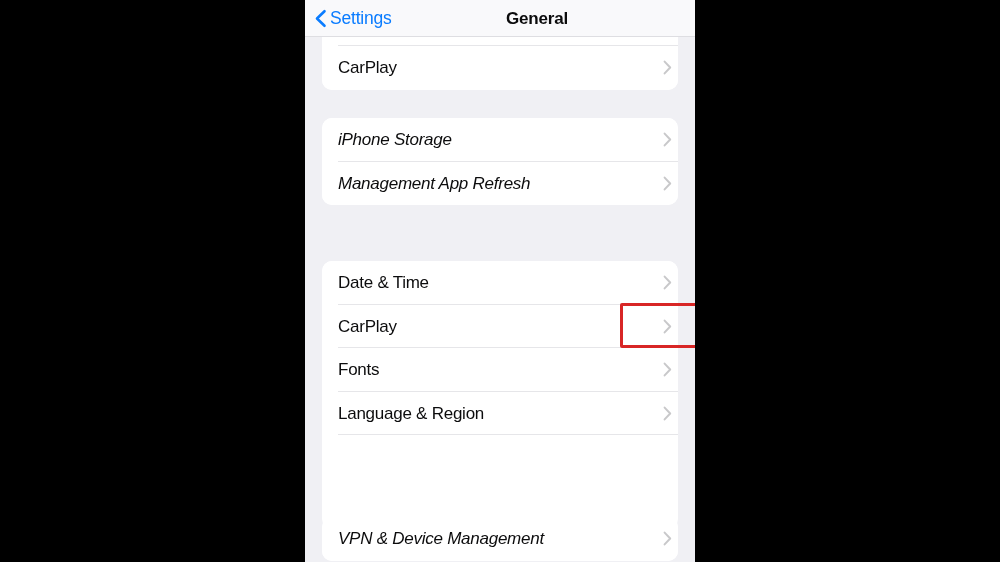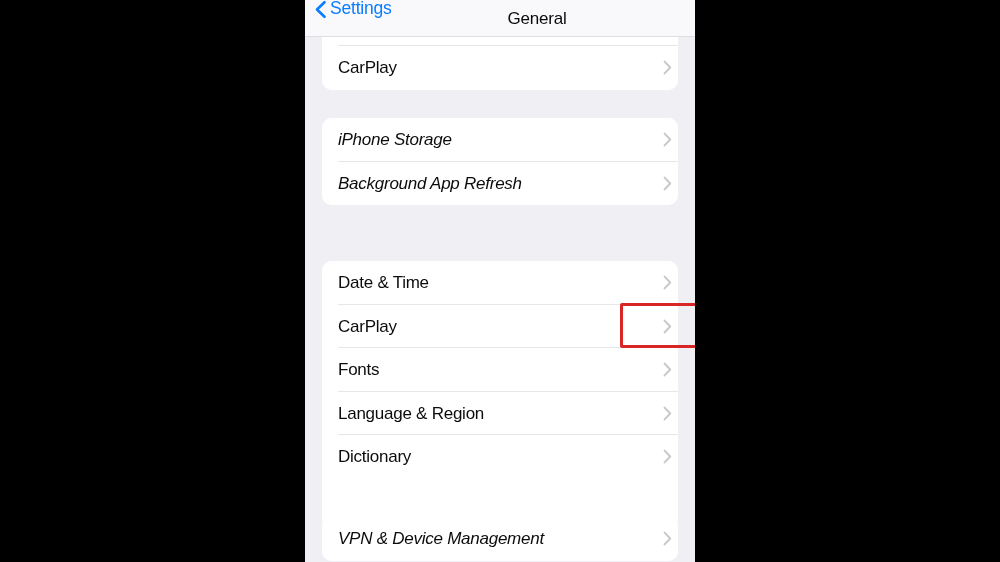--- a/index.html
+++ b/index.html
@@ -28,41 +28,41 @@
     left:0; top:0;
     width:390px; height:37px;
     background:#f9f9fb;
     border-bottom:1px solid #dedee2;
     z-index:20;
   }
   .nav-back {
     position:absolute;
     left:9px; top:0;
     height:37px;
-    display:flex; align-items:flex-start;
+    display:flex; align-items:center;
     gap:3px;
     cursor:pointer;
   }
   .chev-back {
     width:13px; height:19px;
     display:block;
   }
   .nav-back-label {
     font-size:17.5px;
     color:#0a7cff;
     letter-spacing:-0.2px;
     line-height:1;
   }
   .nav-title {
     position:absolute;
     left:0; top:0;
     width:464px; height:37px;
     display:flex; align-items:center; justify-content:center;
     font-size:17px;
-    font-weight:normal;
+    font-weight:bold;
     color:#0b0b0c;
     letter-spacing:-0.2px;
     text-align:center;
   }
   
   .content {
     position:absolute;
     left:0; top:37px;
     width:390px; height:525px;
     background:#f0f0f4;
@@ -155,21 +155,21 @@
         </div>
       <div class="card card-2" style="background: rgb(255, 255, 255);">
           <div class="row">
             <span class="row-label">iPhone Storage</span>
             <svg class="chev-row" viewBox="0 0 9 15">
               <polyline points="1.6,1.6 7.2,7.5 1.6,13.4" fill="none" stroke="#c4c4c6" stroke-width="2" stroke-linecap="round" stroke-linejoin="round"></polyline>
             </svg>
             <div class="sep" style="background: rgb(230, 230, 233);"></div>
           </div>
           <div class="row">
-            <span class="row-label">Background App Refresh</span>
+            <span class="row-label">Management App Refresh</span>
             <svg class="chev-row" viewBox="0 0 9 15">
               <polyline points="1.6,1.6 7.2,7.5 1.6,13.4" fill="none" stroke="#c4c4c6" stroke-width="2" stroke-linecap="round" stroke-linejoin="round"></polyline>
             </svg>
           </div>
         </div>
       <div class="card card-3" style="background: rgb(255, 255, 255);">
           <div class="row">
             <span class="row-label">Date &amp; Time</span>
             <svg class="chev-row" viewBox="0 0 9 15">
               <polyline points="1.6,1.6 7.2,7.5 1.6,13.4" fill="none" stroke="#c4c4c6" stroke-width="2" stroke-linecap="round" stroke-linejoin="round"></polyline>
@@ -189,26 +189,20 @@
               <polyline points="1.6,1.6 7.2,7.5 1.6,13.4" fill="none" stroke="#c4c4c6" stroke-width="2" stroke-linecap="round" stroke-linejoin="round"></polyline>
             </svg>
             <div class="sep" style="background: rgb(230, 230, 233);"></div>
           </div>
           <div class="row">
             <span class="row-label">Language &amp; Region</span>
             <svg class="chev-row" viewBox="0 0 9 15">
               <polyline points="1.6,1.6 7.2,7.5 1.6,13.4" fill="none" stroke="#c4c4c6" stroke-width="2" stroke-linecap="round" stroke-linejoin="round"></polyline>
             </svg>
             <div class="sep" style="background: rgb(230, 230, 233);"></div>
-          </div>
-          <div class="row">
-            <span class="row-label">Dictionary</span>
-            <svg class="chev-row" viewBox="0 0 9 15">
-              <polyline points="1.6,1.6 7.2,7.5 1.6,13.4" fill="none" stroke="#c4c4c6" stroke-width="2" stroke-linecap="round" stroke-linejoin="round"></polyline>
-            </svg>
           </div>
         </div>
       <div class="card card-4" style="background: rgb(255, 255, 255); font-style: italic;">
           <div class="row">
             <span class="row-label">VPN &amp; Device Management</span>
             <svg class="chev-row" viewBox="0 0 9 15">
               <polyline points="1.6,1.6 7.2,7.5 1.6,13.4" fill="none" stroke="#c4c4c6" stroke-width="2" stroke-linecap="round" stroke-linejoin="round"></polyline>
             </svg>
           </div>
         </div>

